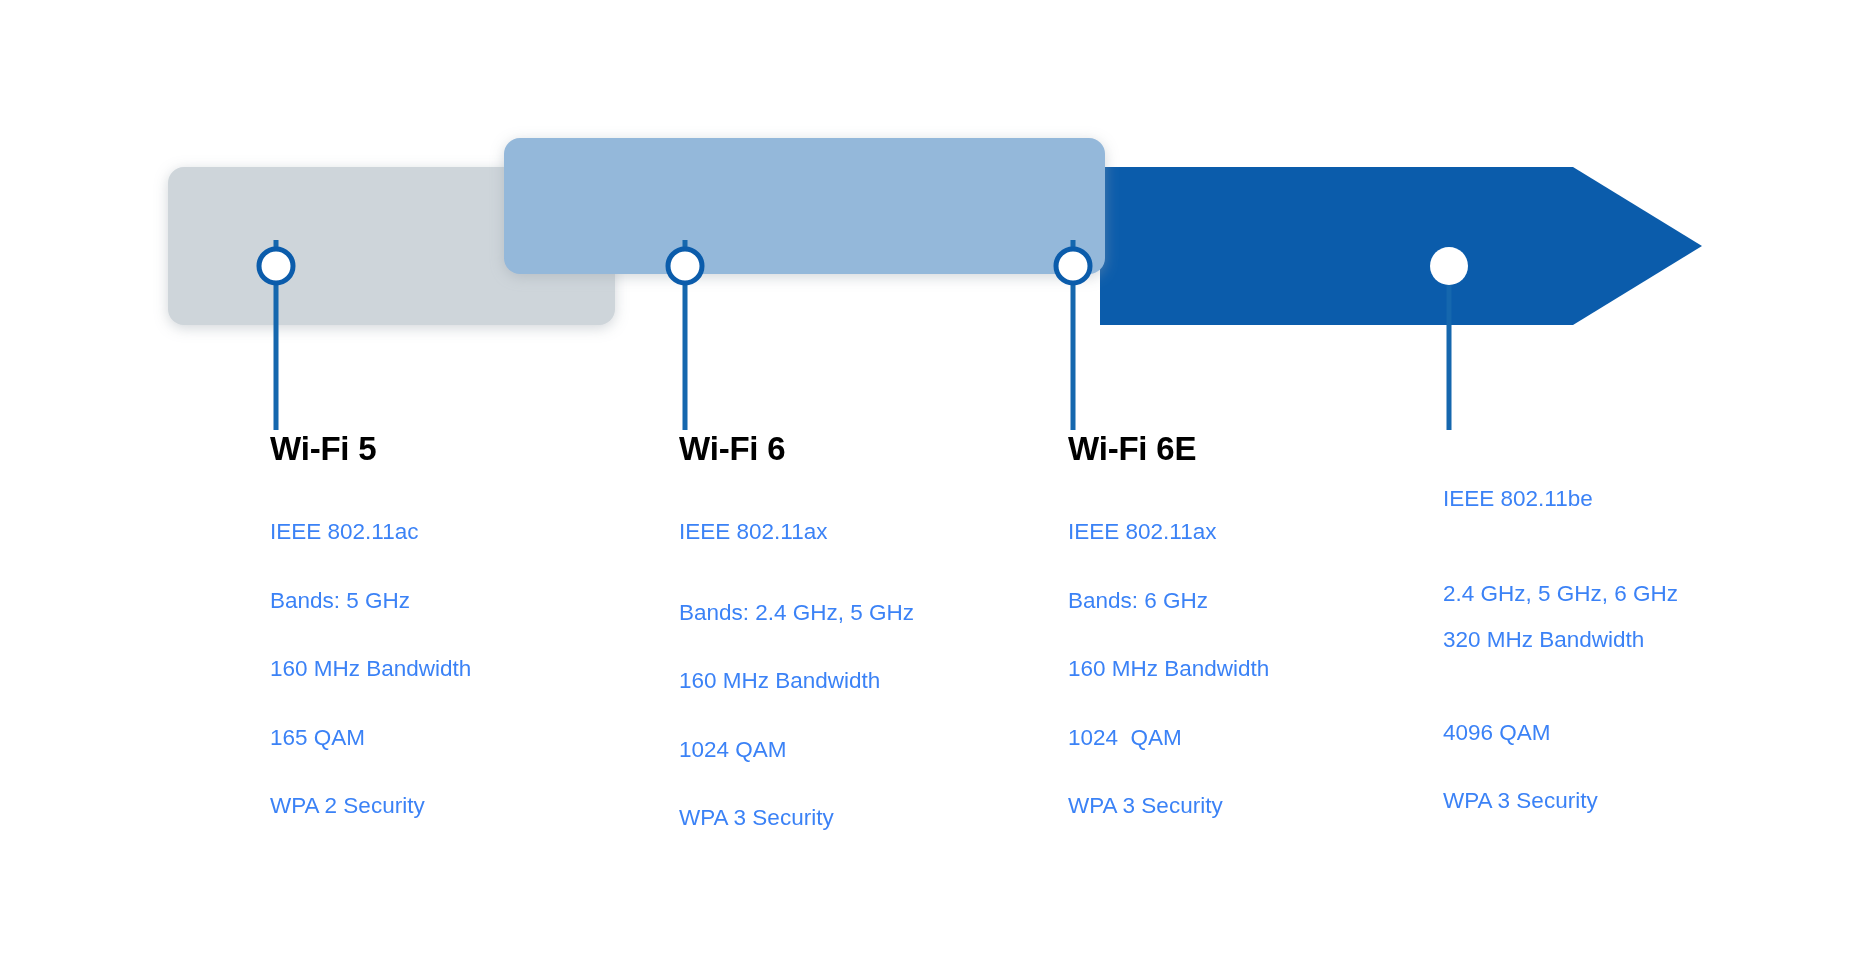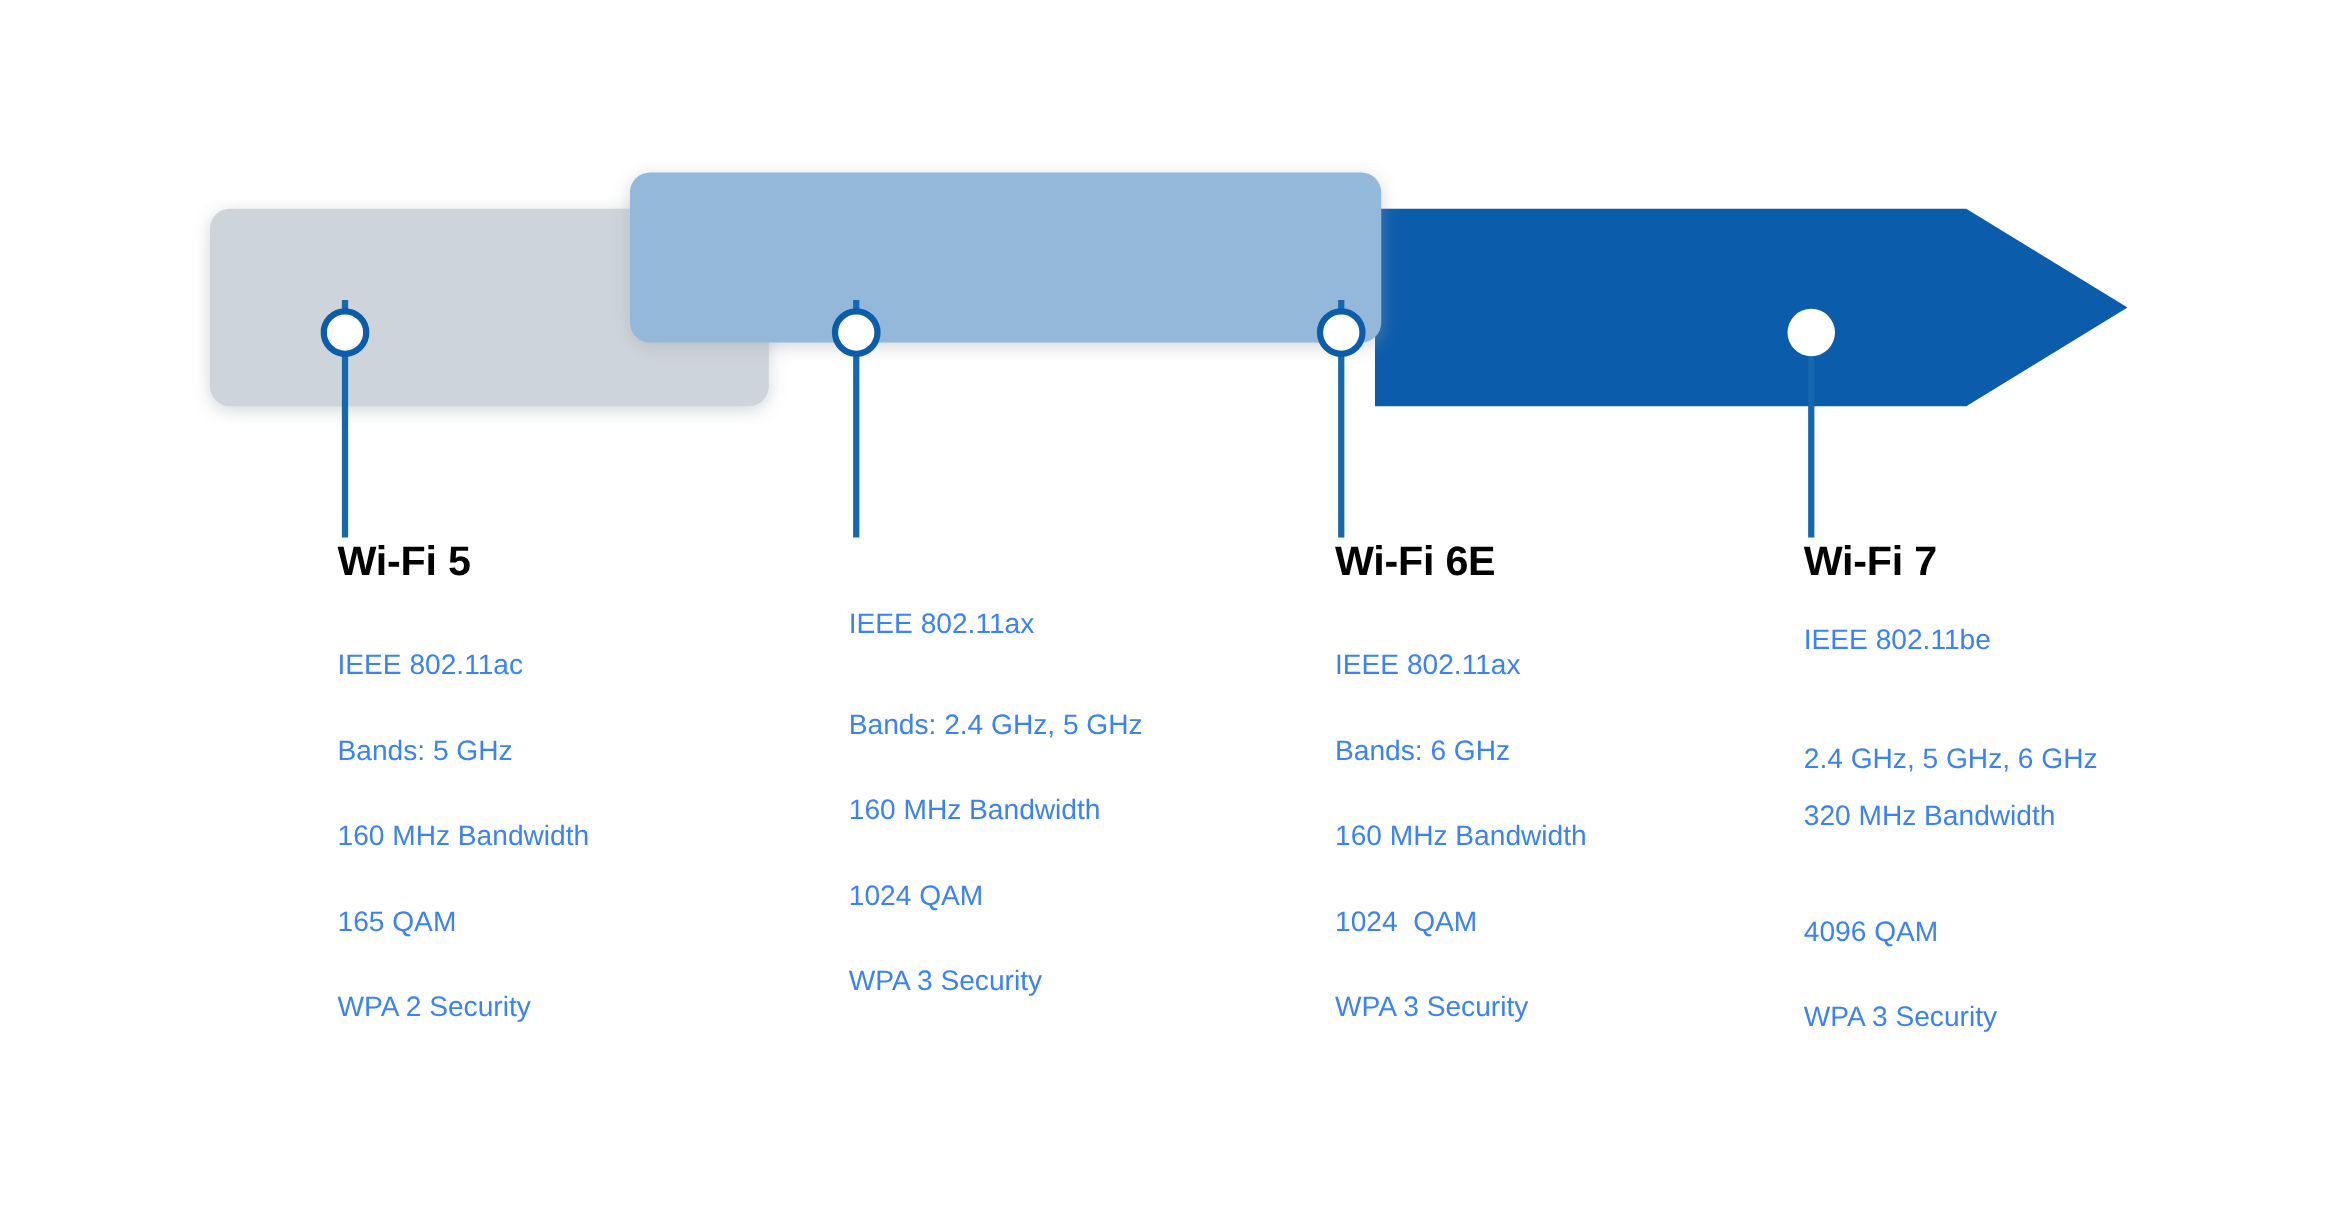--- a/index.html
+++ b/index.html
@@ -119,20 +119,21 @@
     <ul class="spec-list">
       <li class="spec-item" style="margin-top:56px;">IEEE 802.11ac</li>
       <li class="spec-item" style="margin-top:46px;">Bands: 5 GHz</li>
       <li class="spec-item" style="margin-top:46px;">160 MHz Bandwidth</li>
       <li class="spec-item" style="margin-top:46px;">165 QAM</li>
       <li class="spec-item" style="margin-top:46px;">WPA 2 Security</li>
     </ul>
   </div>
 
   <div class="column" style="left:679px;">
+    <div class="col-title">Wi-Fi 6</div>
     <ul class="spec-list">
       <li class="spec-item" style="margin-top:56px;">IEEE 802.11ax</li>
       <li class="spec-item" style="margin-top:58px;">Bands: 2.4 GHz, 5 GHz</li>
       <li class="spec-item" style="margin-top:46px;">160 MHz Bandwidth</li>
       <li class="spec-item" style="margin-top:46px;">1024 QAM</li>
       <li class="spec-item" style="margin-top:46px;">WPA 3 Security</li>
     </ul>
   </div>
 
   <div class="column" style="left:1068px;">
@@ -140,23 +141,22 @@
     <ul class="spec-list">
       <li class="spec-item" style="margin-top:56px;">IEEE 802.11ax</li>
       <li class="spec-item" style="margin-top:46px;">Bands: 6 GHz</li>
       <li class="spec-item" style="margin-top:46px;">160 MHz Bandwidth</li>
       <li class="spec-item" style="margin-top:46px;">1024  QAM</li>
       <li class="spec-item" style="margin-top:46px;">WPA 3 Security</li>
     </ul>
   </div>
 
   <div class="column" style="left:1443px;">
-    <div class="col-title">Wi-Fi 7</div>
     <ul class="spec-list">
-      <li class="spec-item" style="margin-top:36px;">IEEE 802.11be</li>
+      <li class="spec-item" style="margin-top:56px;">IEEE 802.11be</li>
       <li class="spec-item" style="margin-top:72px;">2.4 GHz, 5 GHz, 6 GHz</li>
       <li class="spec-item" style="margin-top:24px;">320 MHz Bandwidth</li>
       <li class="spec-item" style="margin-top:70px;">4096 QAM</li>
       <li class="spec-item" style="margin-top:46px;">WPA 3 Security</li>
     </ul>
   </div>
 
 </div>
 
 </body></html>

